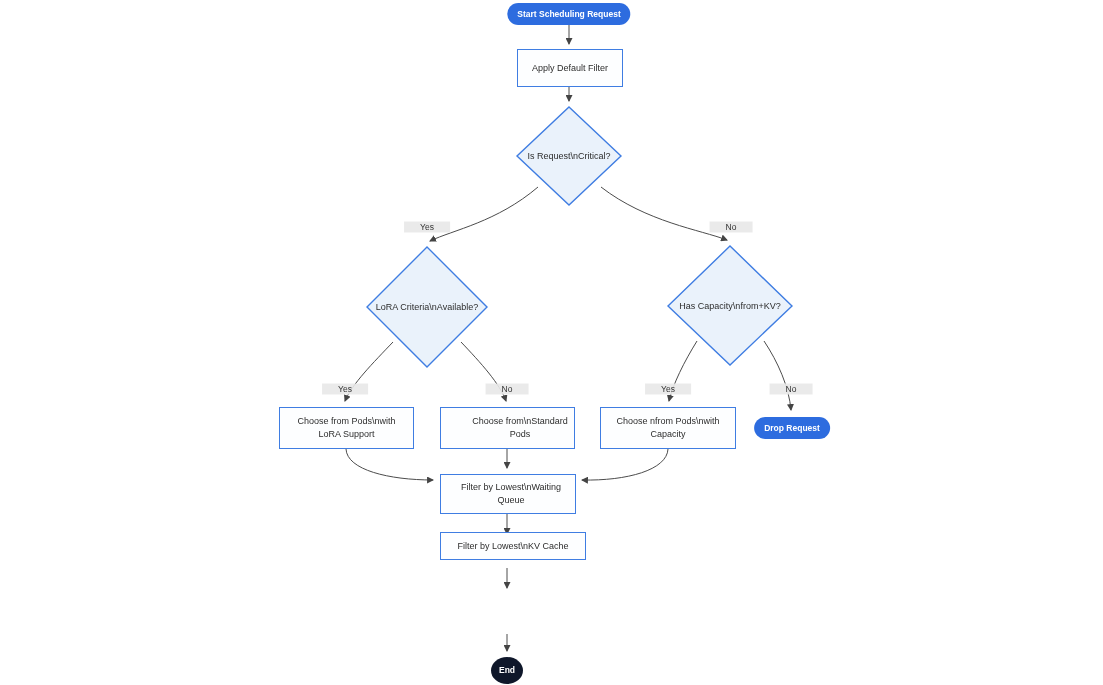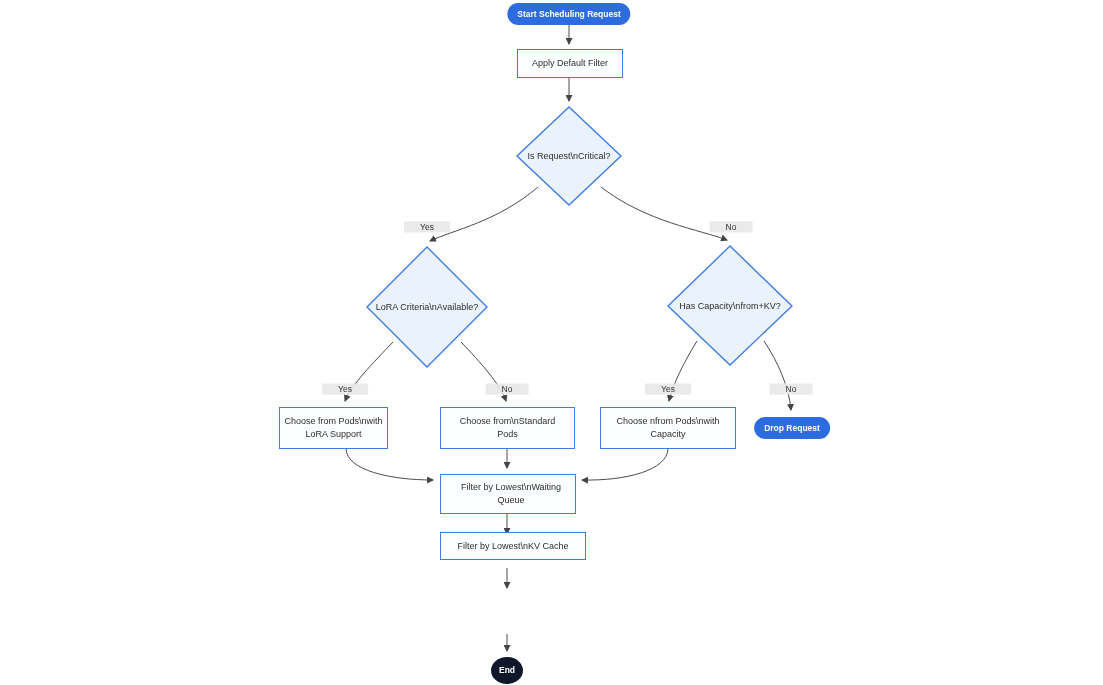--- a/index.html
+++ b/index.html
@@ -106,33 +106,33 @@
     <path class="edge" d="M507,568 L507,588" marker-end="url(#arrow)"></path>
     <path class="edge" d="M507,634 L507,651" marker-end="url(#arrow)"></path>
 
     <polygon class="diamond" points="569,107 621,156 569,205 517,156"></polygon>
     <polygon class="diamond" points="427,247 487,307 427,367 367,307"></polygon>
     <polygon class="diamond" points="730,246 792,306 730,365 668,306"></polygon>
   </svg>
 
   <div class="node pill-node" style="left:569px; top:3px;">Start Scheduling Request</div>
 
-  <div class="node rect-node nowrap" style="left:517px; top:49px; width:106px; height:29px;">Apply Default Filter</div>
+  <div class="node rect-node nowrap" style="left:517px; top:49px; width:106px; height:38px;">Apply Default Filter</div>
 
   <div class="diamond-label" style="left:569px; top:156px;">Is Request\nCritical?</div>
 
   <div class="diamond-label" style="left:427px; top:307px;">LoRA Criteria\nAvailable?</div>
 
   <div class="diamond-label" style="left:730px; top:306px;">Has Capacity\nfrom+KV?</div>
 
-  <div class="node rect-node" style="left:279px; top:407px; width:109px; height:42px;">
+  <div class="node rect-node" style="left:279px; top:407px; width:135px; height:42px;">
     <span class="wrap">Choose from Pods\nwith LoRA Support</span>
   </div>
 
-  <div class="node rect-node" style="left:440px; top:407px; width:135px; height:42px;">
+  <div class="node rect-node" style="left:440px; top:407px; width:135px; height:42px;justify-content:flex-end;">
     <span class="wrap">Choose from\nStandard Pods</span>
   </div>
 
   <div class="node rect-node" style="left:600px; top:407px; width:136px; height:42px;">
     <span class="wrap">Choose nfrom Pods\nwith Capacity</span>
   </div>
 
   <div class="node pill-node" style="left:792px; top:417px;">Drop Request</div>
 
   <div class="node rect-node" style="left:440px; top:474px; width:136px; height:40px;padding-left:6px;">

